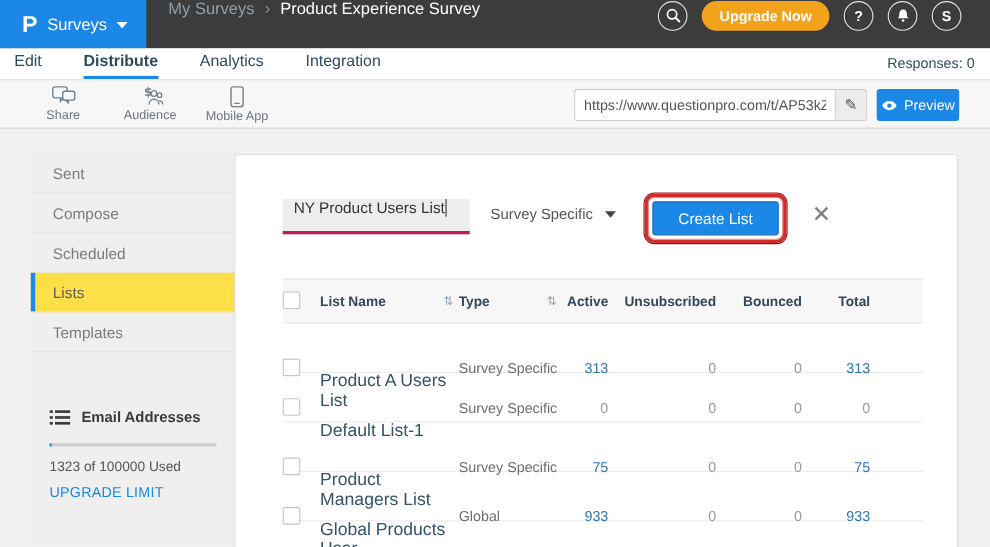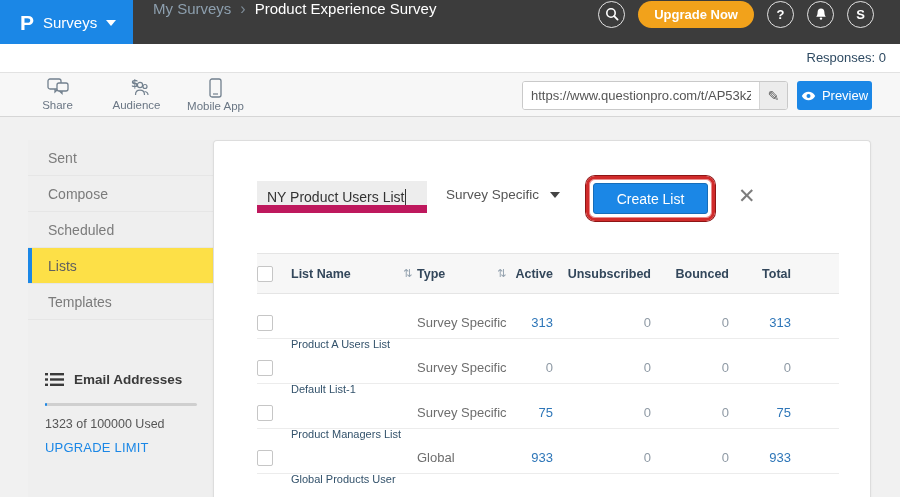--- a/index.html
+++ b/index.html
@@ -61,21 +61,21 @@
   .progress-track { position:relative; margin:16px 16px 0 17px; height:3px; background:#cfcfcf; border-radius:2px; }
   .progress-fill { position:absolute; left:0; top:0; height:3px; background:#1b87e6; border-radius:2px; }
   .usage-text { margin:11px 0 0 17px; font-size:12.5px; color:#555; }
   .upgrade-link { margin:9px 0 0 17px; font-size:13px; color:#1b87e6; cursor:pointer; letter-spacing:.2px; }
 
   
   .card { position:absolute; left:213px; top:140px; width:658px; height:360px; background:#fff;
     border:1px solid #ddd; border-bottom:none; border-radius:4px 4px 0 0; box-shadow:0 1px 3px rgba(0,0,0,.05); }
 
   .text-input { position:absolute; left:43px; top:40px; width:170px; height:32px; background:#ededed;
-    border-bottom:8px solid #be185d; display:flex; align-items:flex-end; padding-left:10px; cursor:text; }
+    border-bottom:3px solid #be185d; display:flex; align-items:flex-start; padding-left:10px; cursor:text; }
   .text-input .val { font-size:14px; color:#333; white-space:nowrap; }
   .caret-bar { width:1px; height:16px; background:#333; margin-left:1px; }
 
   .dropdown { position:absolute; left:232px; top:46px; width:114px; display:flex; align-items:center;
     justify-content:space-between; cursor:pointer; }
   .dropdown .val { font-size:13.5px; color:#555; }
   .dropdown .dd-caret { width:0; height:0; border-left:5px solid transparent; border-right:5px solid transparent;
     border-top:6px solid #444; }
 
   .annotation-ring { position:absolute; left:372px; top:35px; width:129px; height:45px;
@@ -87,21 +87,21 @@
 
   
   .ltable { position:absolute; left:43px; top:112px; width:582px; }
   .t-head { display:grid; grid-template-columns:34px 112px 14px 80px 14px 42px 98px 78px 62px 1fr;
     align-items:center; height:41px; background:#f7f7f7; border-top:1px solid #e5e5e5; border-bottom:1px solid #e5e5e5; }
   .t-row { display:grid; grid-template-columns:34px 126px 94px 42px 98px 78px 62px 1fr;
     align-items:center; height:45px; border-bottom:1px solid #ececec; }
   .th { font-size:12.5px; font-weight:bold; color:#33475b; }
   .sort { font-size:11px; color:#93a1ae; cursor:pointer; }
   .cb { width:16px; height:16px; border:1px solid #c6c6c6; border-radius:2px; background:#fff; cursor:pointer; }
-  .cell-name { font-size:11px; color:#33526b; cursor:pointer;margin-top:44px; }
+  .cell-name { font-size:16px; color:#33526b; cursor:pointer;margin-top:44px; }
   .cell-type { font-size:13px; color:#6e6e6e; }
   .num { font-size:13px; color:#8f9aa5; text-align:right; }
   .num.pos { color:#2e76b8; cursor:pointer; }
   .r { text-align:right; }
 </style>
 </head>
 <body>
 
 <div class="topbar">
   <div class="logo-block">
@@ -131,20 +131,26 @@
           <circle cx="7" cy="11.6" r="1.2" fill="#fff"></circle>
         </svg>
     </div>
     <div class="icon-circle">
       <span>S</span>
     </div>
   </div>
 </div>
 
 <div class="navbar">
+  <div class="nav-tabs">
+    <div class="nav-tab">Edit</div>
+    <div class="nav-tab active">Distribute</div>
+    <div class="nav-tab">Analytics</div>
+    <div class="nav-tab">Integration</div>
+  </div>
   <div class="nav-responses">Responses: 0</div>
 </div>
 
 <div class="toolbar">
   <div class="tool-items">
     <div class="tool-item">
       <svg width="22" height="19" viewBox="0 0 22 19">
           <rect x="1" y="1" width="13" height="10" rx="2" fill="none" stroke="#72808e" stroke-width="1.3"></rect>
           <path d="M8 11v3l3-3" fill="none" stroke="#72808e" stroke-width="1.3"></path>
           <rect x="10" y="5" width="11" height="8" rx="2" fill="#f7f7f7" stroke="#72808e" stroke-width="1.3"></rect>

